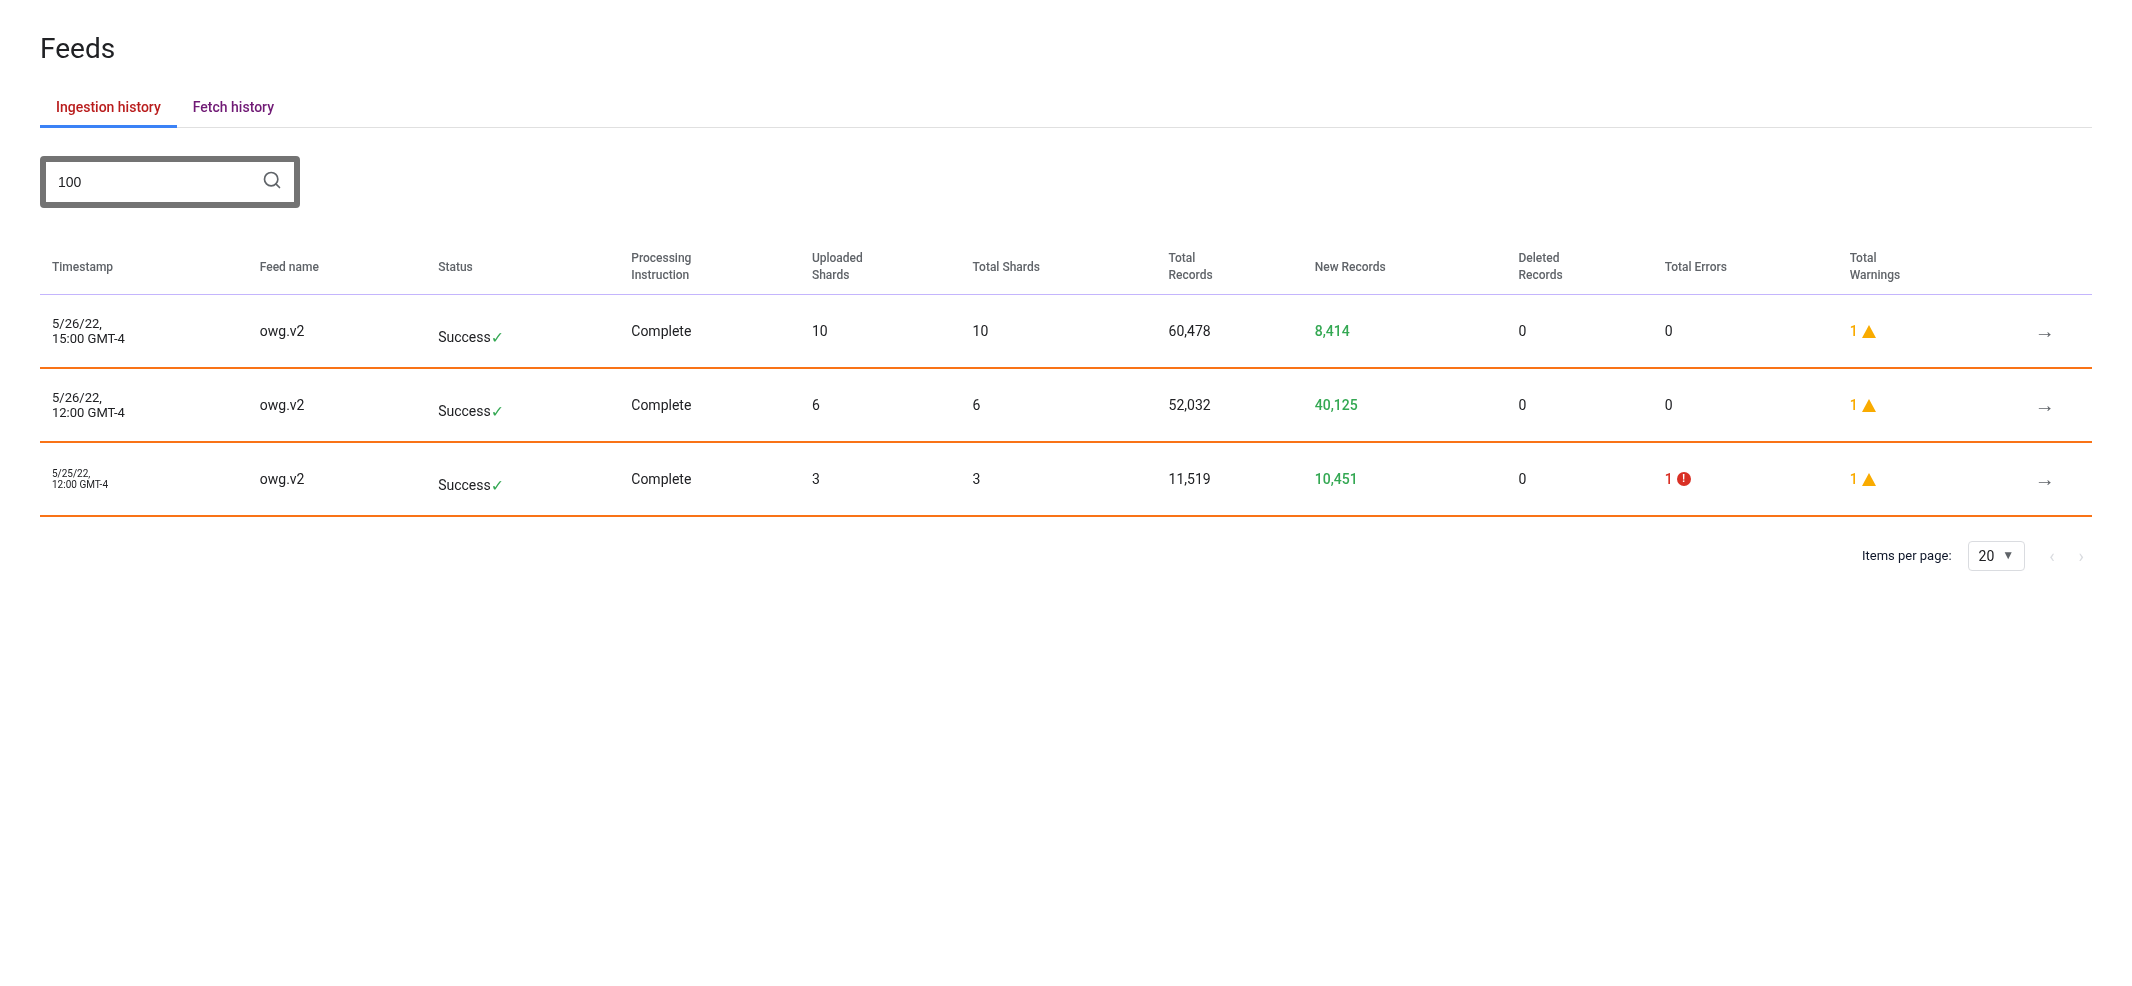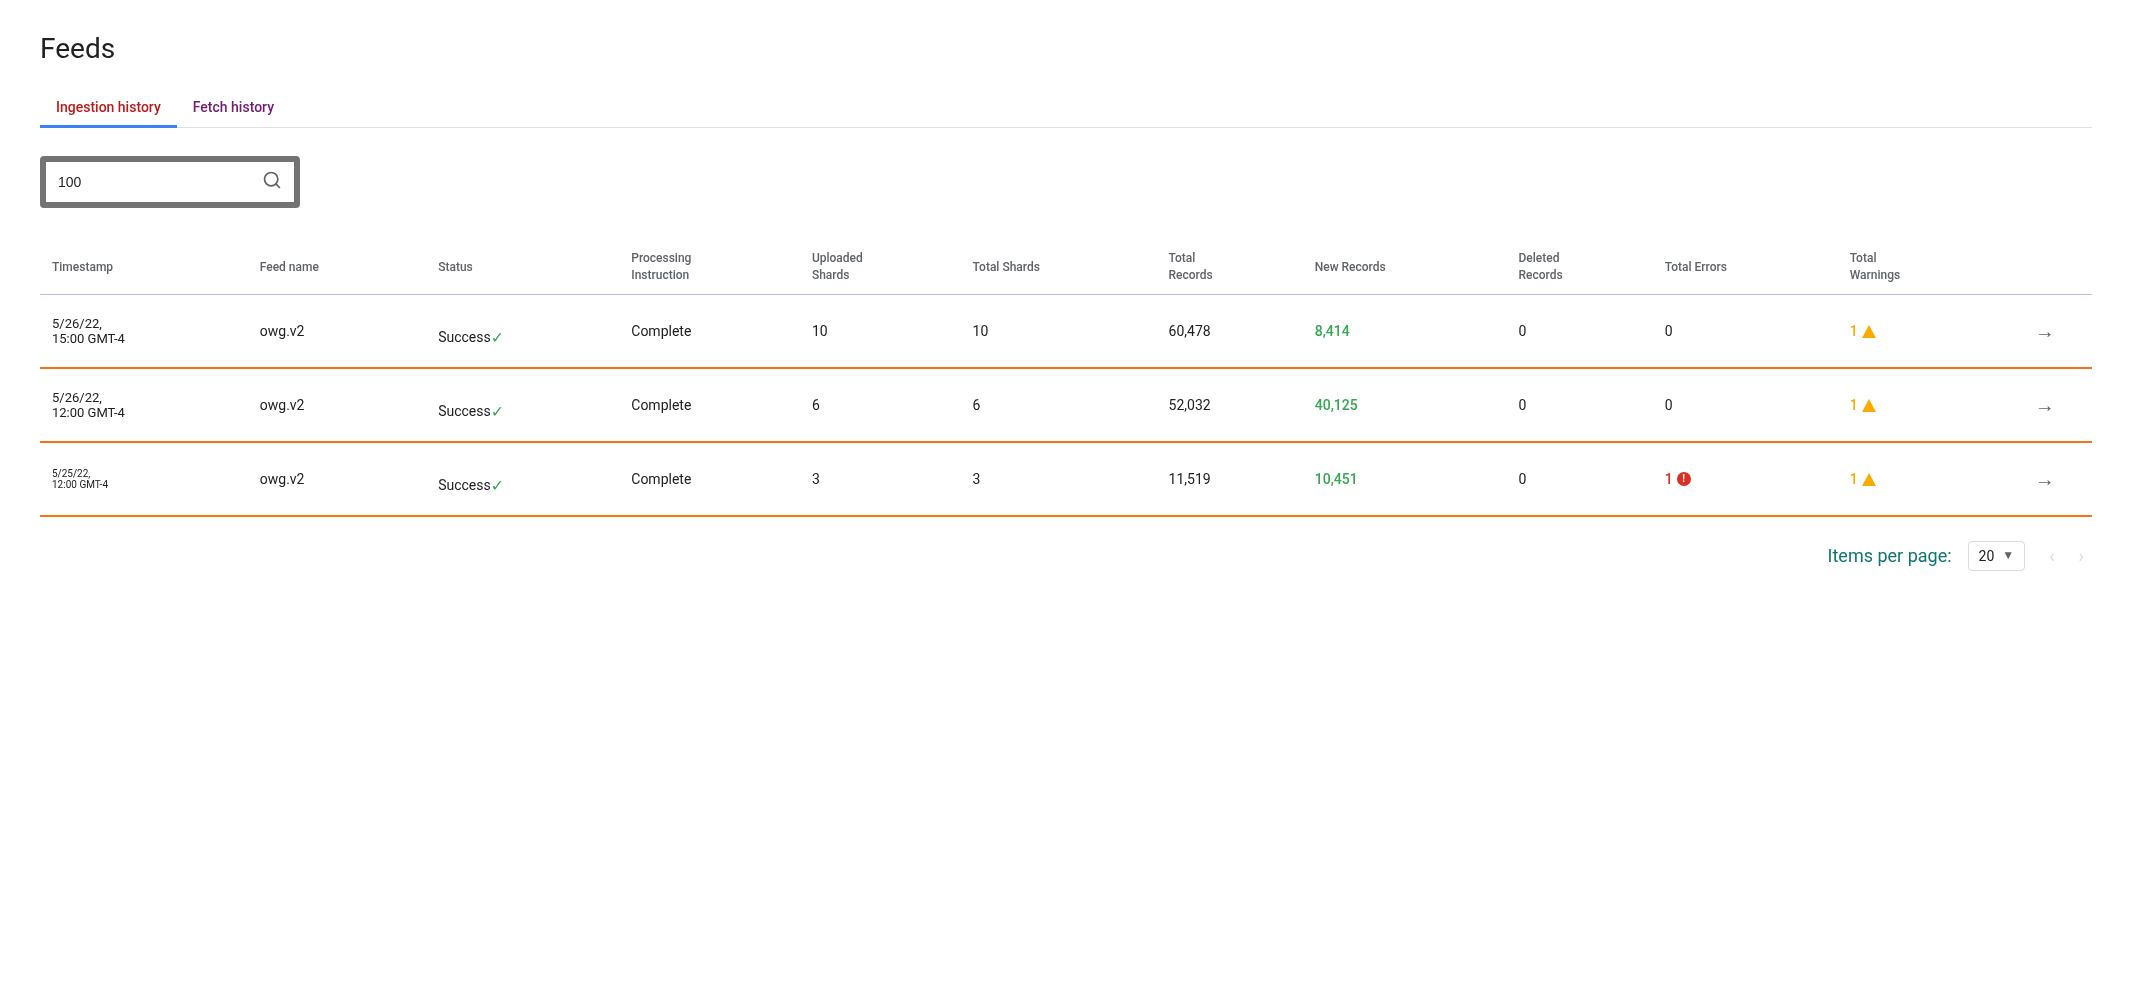--- a/index.html
+++ b/index.html
@@ -142,22 +142,22 @@
 
     .pagination {
       display: flex;
       align-items: center;
       justify-content: flex-end;
       margin-top: 24px;
       gap: 16px;
     }
 
     .pagination-label {
-      font-size: 18px;
-      color: #0f766e;
+      font-size: 13px;
+      color: #0f172a;
       text-align: right;
     }
 
     .items-per-page {
       display: flex;
       border: 1px solid #dadce0;
       border-radius: 4px;
       padding: 6px 10px;
       gap: 8px;
       font-size: 14px;

